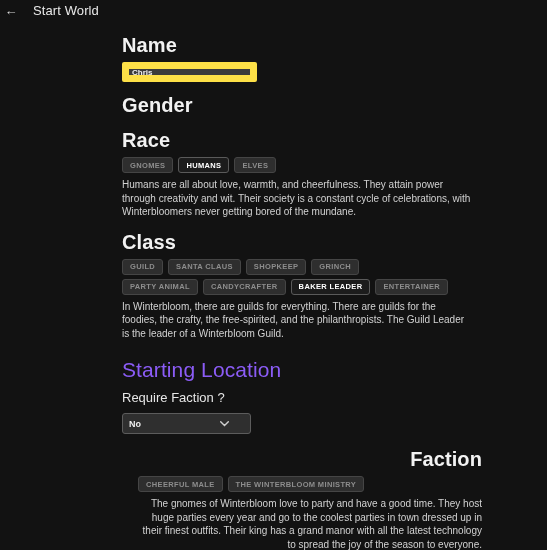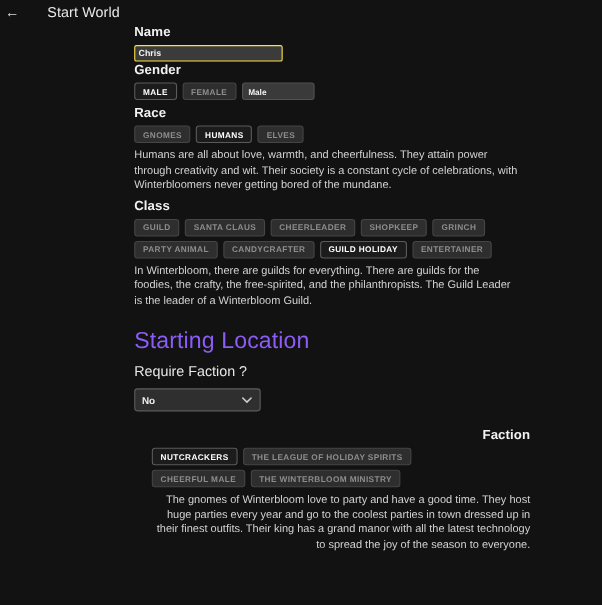--- a/index.html
+++ b/index.html
@@ -38,35 +38,35 @@
     text-align: center;
     font-size: 13px;
     line-height: 13px;
     color: #d8d8d8;
     cursor: pointer;
     user-select: none;
   }
   .topbar-title {
     font-size: 13px;
     color: #e9e9e9;
-    margin-left: 21px;
+    margin-left: 11px;
     letter-spacing: 0.1px;
   }
   
   .form-col {
     position: absolute;
     left: 122px;
     top: 22px;
     width: 360px;
   }
   h2.section-heading {
-    font-size: 12px;
+    font-size: 20px;
     font-weight: bold;
     color: #f2f2f2;
-    margin: 0 0 5px 0;
+    margin: 12px 0 5px 0;
     letter-spacing: 0.1px;
   }
   h1.big-heading {
     font-size: 21px;
     font-weight: normal;
     color: #8b5cf6;
     margin: 18px 0 8px 0;
     letter-spacing: 0.1px;
   }
   .sub-label {
@@ -74,21 +74,21 @@
     color: #e6e6e6;
     margin: 4px 0 6px 0;
   }
   
   .text-input {
     display: block;
     box-sizing: border-box;
     width: 135px;
     height: 15px;
     background: #3b3b3b;
-    border: 1px solid #fde047;
+    border: 7px solid #fde047;
     border-radius: 2px;
     color: #f0f0f0;
     font-family: "Liberation Sans", sans-serif;
     font-size: 8px;
     font-weight: bold;
     padding: 3px 3px;
     line-height: 13px;
     outline: none;
   }
   
@@ -147,21 +147,21 @@
   }
   
   .select-wrap {
     position: relative;
     display: inline-block;
     width: 115px;
     margin-top: 2px;
   }
   .select-box {
     box-sizing: border-box;
-    width: 115px;
+    width: 129px;
     height: 21px;
     background: #2f2f2f;
     border: 1px solid #5c5c5c;
     border-radius: 3px;
     color: #ededed;
     font-size: 9px;
     font-weight: bold;
     display: flex;
     align-items: center;
     padding: 0 6px;
@@ -194,72 +194,62 @@
   </div>
 
   <div class="form-col">
 
     
     <h2 class="section-heading">Name</h2>
     <input class="text-input" type="text" value="Chris" style="">
 
     
     <h2 class="section-heading">Gender</h2>
-    <div class="btn-row">
-      <div class="opt-btn selected">MALE</div>
-      <div class="opt-btn">FEMALE</div>
-      <input class="inline-field" type="text" value="Male" style="">
-    </div>
 
     
     <h2 class="section-heading">Race</h2>
     <div class="btn-row">
       <div class="opt-btn">GNOMES</div>
       <div class="opt-btn selected">HUMANS</div>
       <div class="opt-btn">ELVES</div>
     </div>
     <p class="desc">Humans are all about love, warmth, and cheerfulness. They attain power through creativity and wit. Their society is a constant cycle of celebrations, with Winterbloomers never getting bored of the mundane.</p>
 
     
     <h2 class="section-heading">Class</h2>
     <div class="btn-row">
       <div class="opt-btn">GUILD</div>
       <div class="opt-btn">SANTA CLAUS</div>
-      <div class="opt-btn">CHEERLEADER</div>
       <div class="opt-btn">SHOPKEEP</div>
       <div class="opt-btn">GRINCH</div>
     </div>
     <div class="btn-row">
       <div class="opt-btn">PARTY ANIMAL</div>
       <div class="opt-btn">CANDYCRAFTER</div>
-      <div class="opt-btn selected">GUILD HOLIDAY</div>
+      <div class="opt-btn selected">BAKER LEADER</div>
       <div class="opt-btn">ENTERTAINER</div>
     </div>
     <p class="desc">In Winterbloom, there are guilds for everything. There are guilds for the foodies, the crafty, the free-spirited, and the philanthropists. The Guild Leader is the leader of a Winterbloom Guild.</p>
 
     
     <h1 class="big-heading">Starting Location</h1>
     <div class="sub-label">Require Faction ?</div>
     <div class="select-wrap">
       <div class="select-box">No</div>
       <span class="chevron">
         <svg width="9" height="6" viewBox="0 0 9 6" xmlns="http://www.w3.org/2000/svg">
           <path d="M0.7 0.8 L4.5 4.6 L8.3 0.8" stroke="#cfcfcf" stroke-width="1.4" fill="none" stroke-linecap="round"></path>
         </svg>
       </span>
     </div>
 
     
     <div class="nested">
       <h2 class="section-heading">Faction</h2>
       <div class="btn-row">
-        <div class="opt-btn selected">NUTCRACKERS</div>
-        <div class="opt-btn">THE LEAGUE OF HOLIDAY SPIRITS</div>
-      </div>
-      <div class="btn-row">
         <div class="opt-btn">CHEERFUL MALE</div>
         <div class="opt-btn">THE WINTERBLOOM MINISTRY</div>
       </div>
       <p class="desc">The gnomes of Winterbloom love to party and have a good time. They host huge parties every year and go to the coolest parties in town dressed up in their finest outfits. Their king has a grand manor with all the latest technology to spread the joy of the season to everyone.</p>
     </div>
 
   </div>
 </div>
 
 </body></html>

